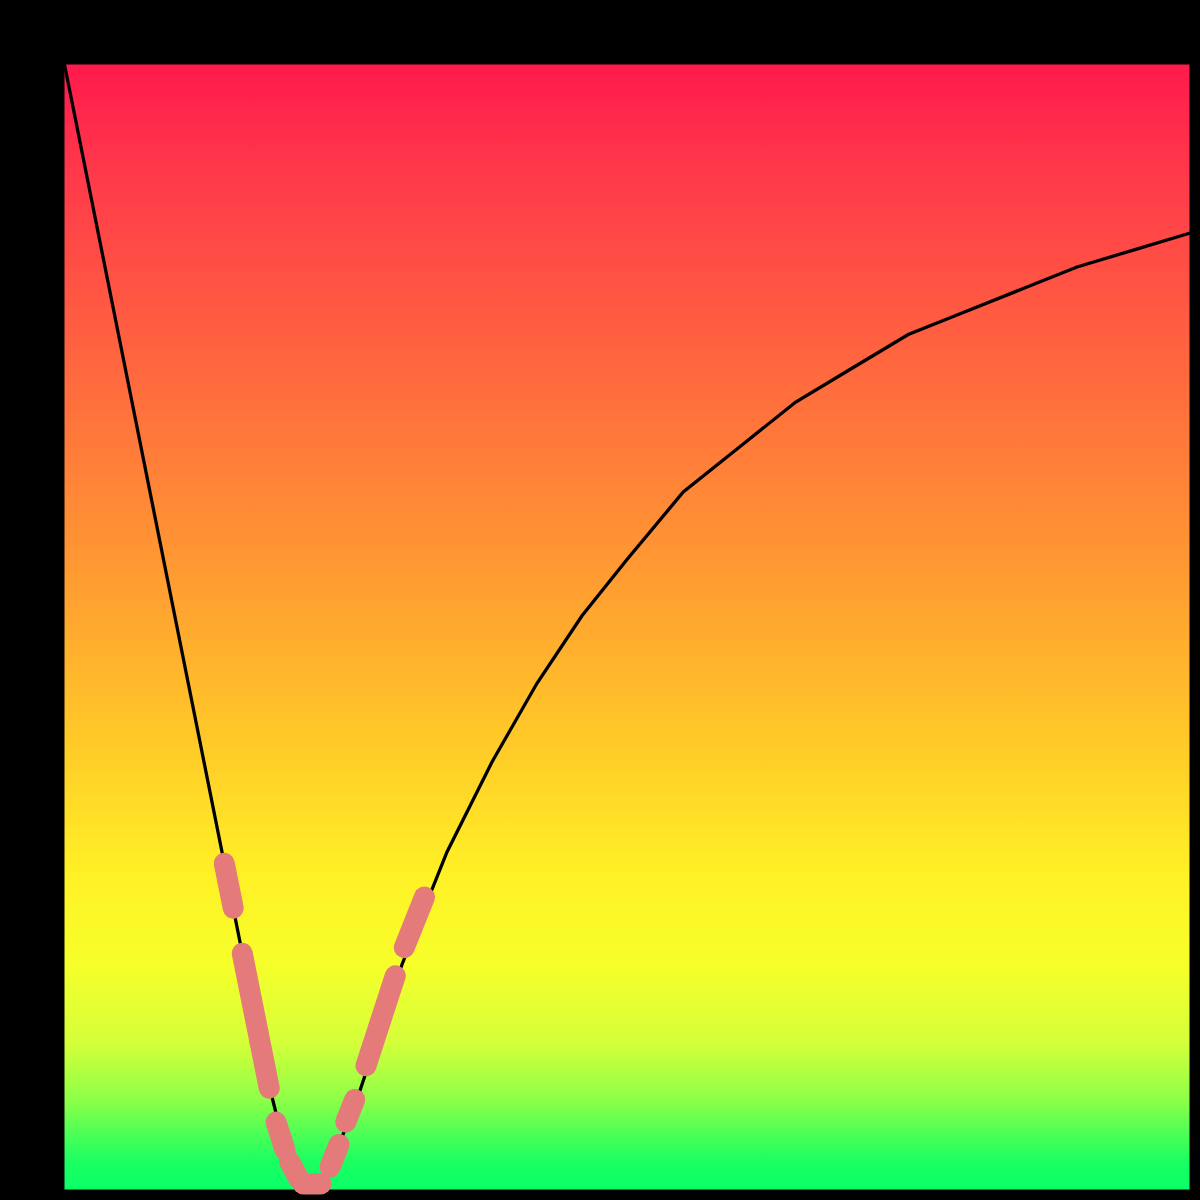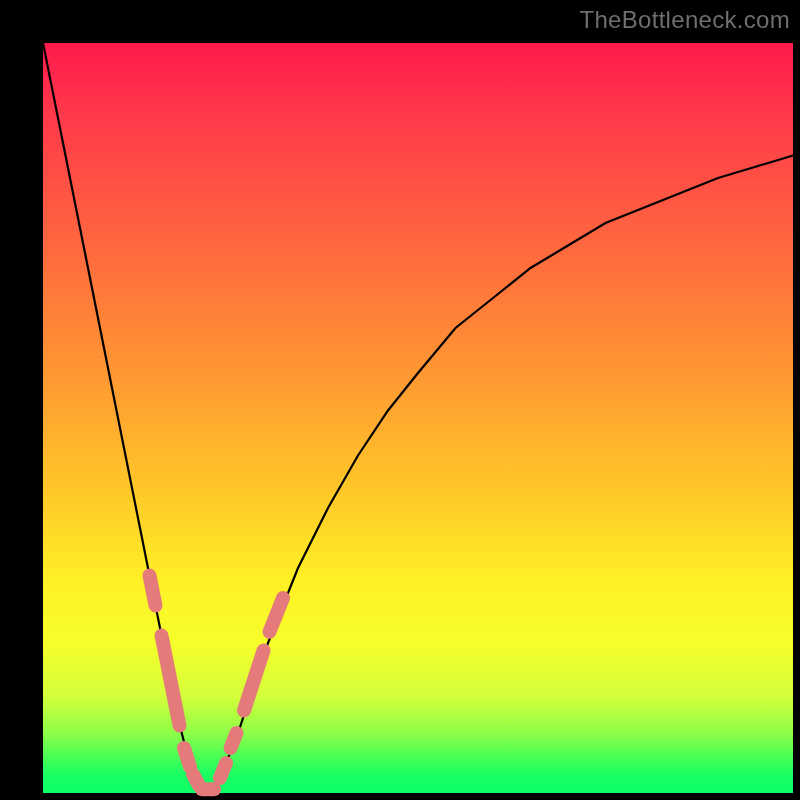--- a/index.html
+++ b/index.html
@@ -69,21 +69,20 @@
   .marker {
     stroke: #e47a7a;
     stroke-width: 14;
     stroke-linecap: round;
   }
 </style>
 </head>
 <body>
 
 <div class="frame">
-  <div class="watermark">TheBottleneck.com</div>
 
   <div class="plot-area">
     <svg class="curve" viewBox="0 0 750 750" preserveAspectRatio="none">
       <path class="curve-path" d="M0.00 0.00 L15.00 75.00 L30.00 150.00 L45.00 225.00 L60.00 300.00 L75.00 375.00 L90.00 450.00 L105.00 525.00 L112.50 562.50 L120.00 600.00 L127.50 637.50 L135.00 675.00 L142.50 705.00 L150.00 727.50 L157.50 742.50 L165.00 750.00 L172.50 742.50 L180.00 727.50 L195.00 690.00 L210.00 645.00 L225.00 600.00 L255.00 525.00 L285.00 465.00 L315.00 412.50 L345.00 367.50 L375.00 330.00 L412.50 285.00 L450.00 255.00 L487.50 225.00 L525.00 202.50 L562.50 180.00 L600.00 165.00 L637.50 150.00 L675.00 135.00 L712.50 123.75 L750.00 112.50"></path>
       <g id="marker-group">
           <line x1="106.50" y1="532.50" x2="112.50" y2="562.50" class="marker" stroke="#e47a7a"></line>
           <line x1="118.50" y1="592.50" x2="136.50" y2="682.50" class="marker" stroke="#e47a7a"></line>
           <line x1="141.00" y1="705.00" x2="147.00" y2="723.75" class="marker" stroke="#e47a7a"></line>
           <line x1="150.00" y1="731.25" x2="156.00" y2="742.50" class="marker" stroke="#e47a7a"></line>
           <line x1="159.00" y1="746.25" x2="171.00" y2="746.25" class="marker" stroke="#e47a7a"></line>

